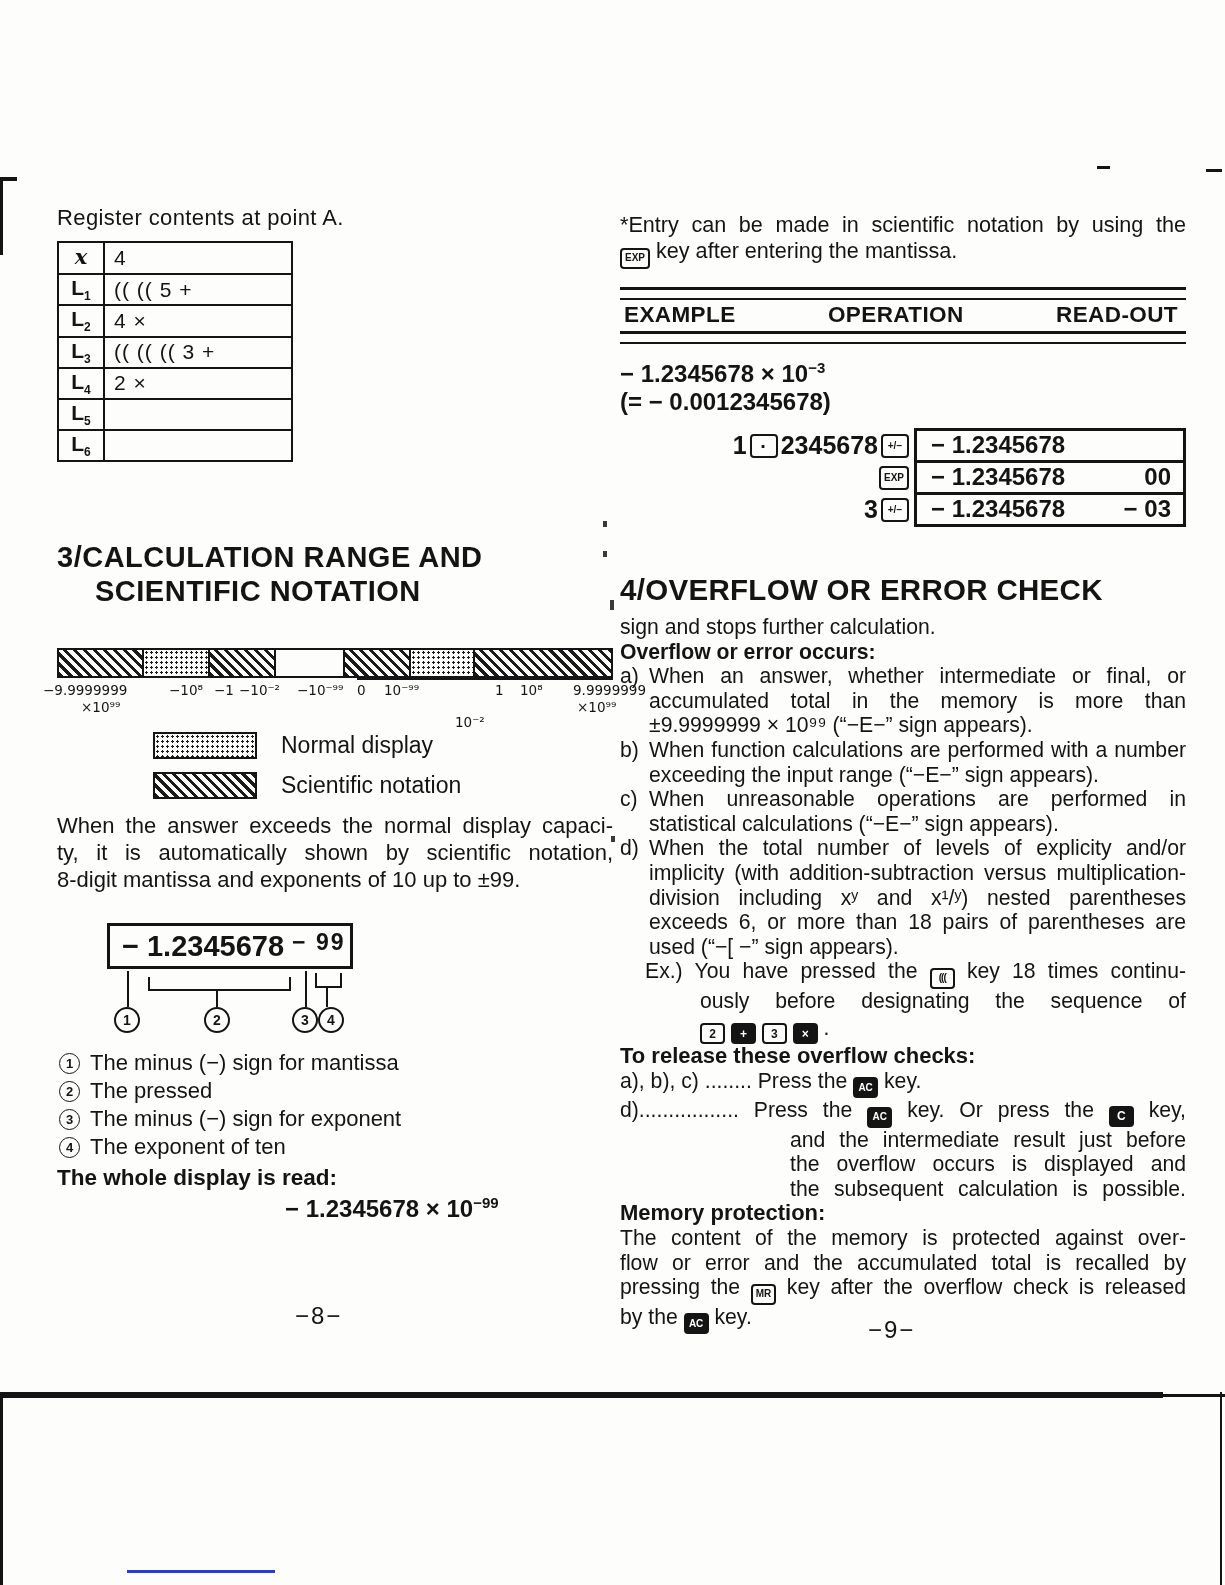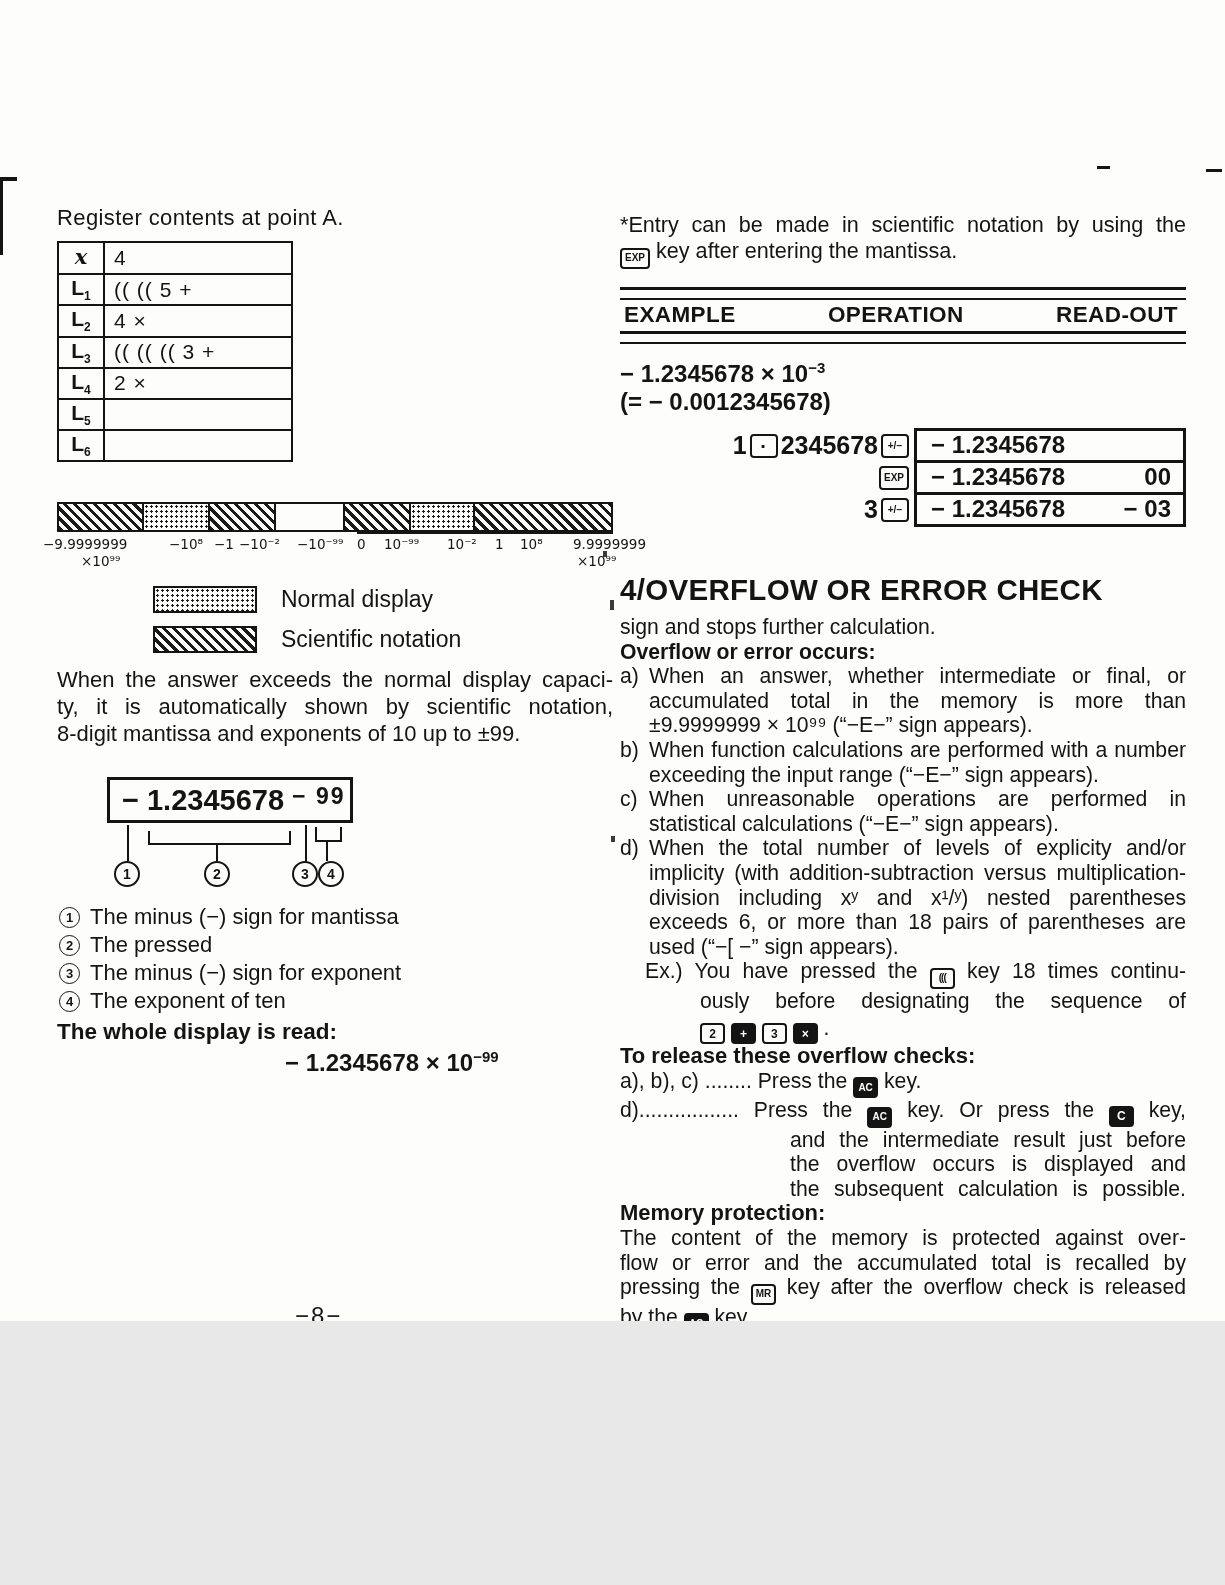--- a/index.html
+++ b/index.html
@@ -1,16 +1,16 @@
 <!DOCTYPE html>
 <html><head>
 <meta charset="utf-8">
 <style>
   html,body{margin:0;padding:0;background:#e8e8e8;}
-  .page{position:relative;width:1225px;height:1321px;background:#fdfdfc;color:#141414;
+  .page{position:relative;width:1225px;height:1585px;background:#fdfdfc;color:#141414;
         font-family:"Liberation Sans","DejaVu Sans",sans-serif;overflow:hidden;}
   .jl{text-align:justify;text-align-last:justify;}
   .bold{font-weight:bold;}
 
   
   .col-left{position:absolute;left:57px;top:205px;width:556px;}
   .col-right{position:absolute;left:620px;top:212px;width:566px;font-size:21.2px;line-height:24.6px;}
 
   
   .caption{font-size:22px;letter-spacing:.4px;}
@@ -150,41 +150,45 @@
         <td class="lbl"><span>L</span><sub>5</sub></td>
         <td class="val"></td>
       </tr>
       <tr>
         <td class="lbl"><span>L</span><sub>6</sub></td>
         <td class="val"></td>
       </tr>
     </tbody>
       </table>
 
+    <div class="h3head">
+      <div>3/CALCULATION RANGE AND</div>
+      <div class="l2">SCIENTIFIC NOTATION</div>
+    </div>
 
     <div class="range">
       <div class="bar">
         <div class="seg hatch" style="flex:0 0 15%;"></div>
         <div class="seg dots" style="flex:0 0 12%;"></div>
         <div class="seg hatch" style="flex:0 0 12%;"></div>
         <div class="seg blank" style="flex:0 0 12.4%;"></div>
         <div class="seg hatch" style="flex:0 0 12%;"></div>
         <div class="seg dots" style="flex:0 0 11.6%;"></div>
         <div class="seg hatch" style="flex:1;"></div>
       </div>
       <div class="underbar"></div>
       <span class="tick" style="left:-14px;">−9.9999999</span>
       <span class="tick b2" style="left:24px;">×10⁹⁹</span>
       <span class="tick" style="left:112px;">−10⁸</span>
       <span class="tick" style="left:157px;">−1</span>
       <span class="tick" style="left:182px;">−10⁻²</span>
       <span class="tick" style="left:240px;">−10⁻⁹⁹</span>
       <span class="tick" style="left:300px;">0</span>
       <span class="tick" style="left:327px;">10⁻⁹⁹</span>
-      <span class="tick" style="left:390px;">10⁻²</span>
+      <span class="tick" style="left:398px;margin-top:32px;">10⁻²</span>
       <span class="tick" style="left:438px;">1</span>
       <span class="tick" style="left:463px;">10⁸</span>
       <span class="tick" style="left:516px;">9.9999999</span>
       <span class="tick b2" style="left:520px;">×10⁹⁹</span>
     </div>
 
     <div class="legend">
       <div class="legrow">
         <div class="swatch dots"></div>
         <div class="legtxt">Normal display</div>

